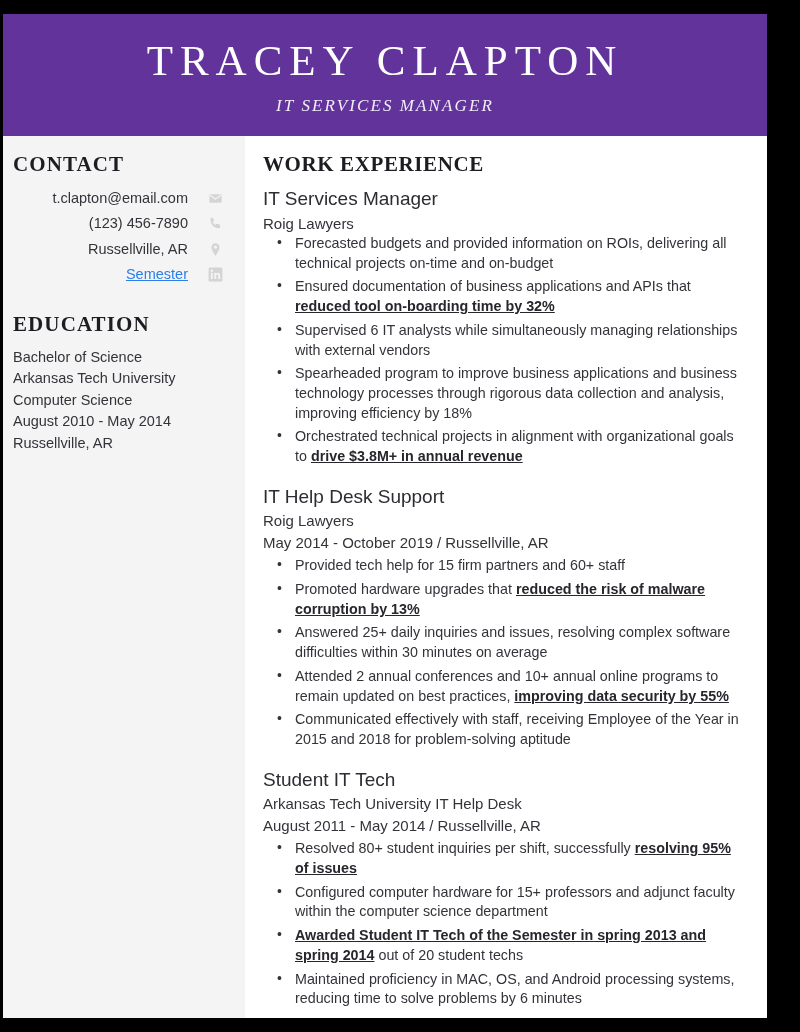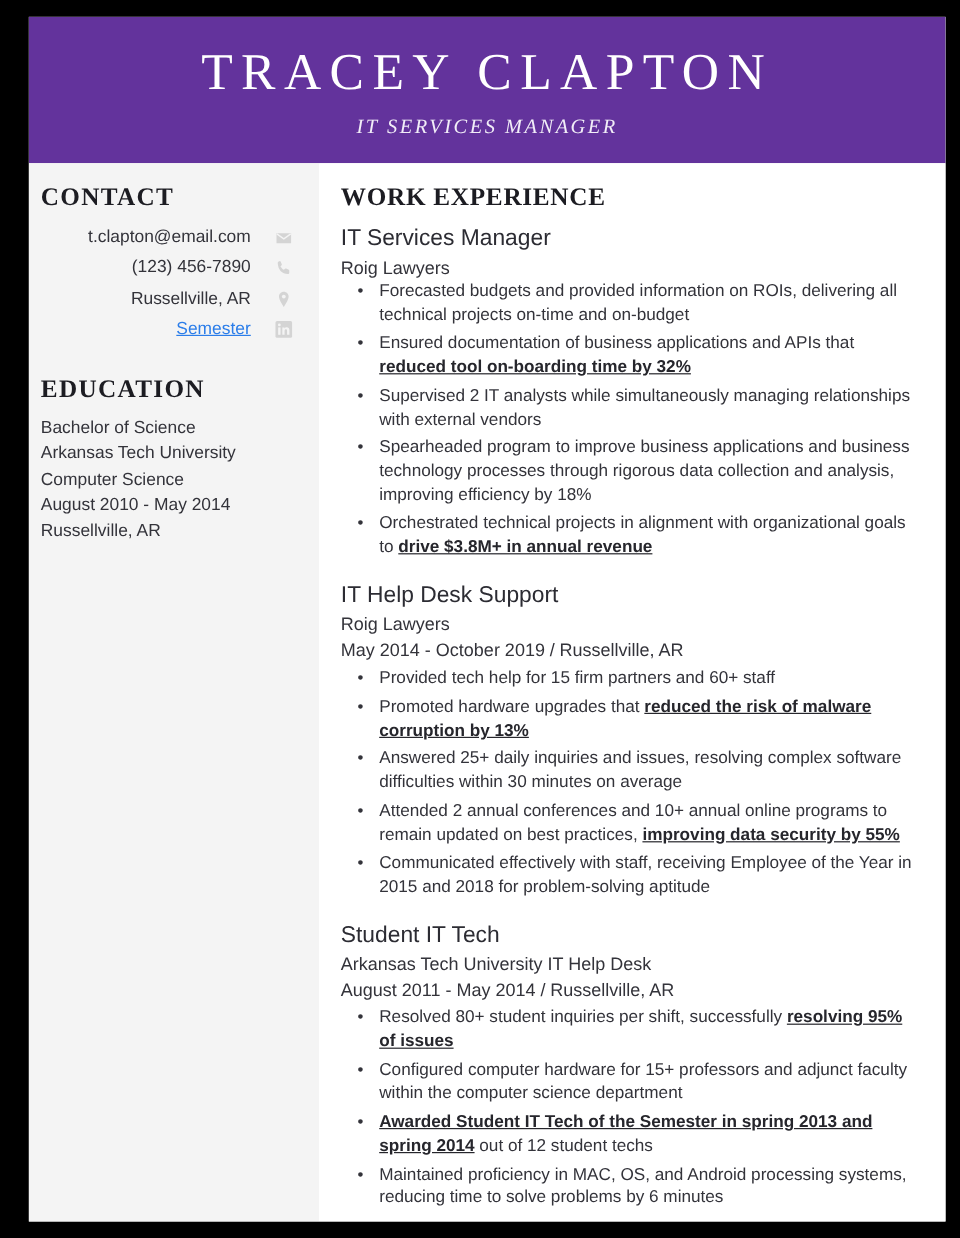--- a/index.html
+++ b/index.html
@@ -6,21 +6,21 @@
 
   html, body {
     width: 800px;
     height: 1032px;
     background: #000000;
     font-family: "Liberation Sans", sans-serif;
   }
 
   #page {
     position: absolute;
-    left: 24px;
+    left: 3px;
     top: 14px;
     width: 764px;
     height: 1004px;
     background: #ffffff;
     overflow: hidden;
   }
 
   
   .header {
     background: #63339c;
@@ -234,21 +234,21 @@
 
     <div class="main">
       <div class="main-heading">WORK EXPERIENCE</div>
       <div id="jobs-list">
           <div class="job">
             <div class="job-title">IT Services Manager</div>
             <div class="job-company">Roig Lawyers</div>
             <ul class="bullets">
               <li><span>Forecasted budgets and provided information on ROIs, delivering all technical projects on-time and on-budget</span></li>
               <li><span>Ensured documentation of business applications and APIs that </span><b>reduced tool on-boarding time by 32%</b></li>
-              <li><span>Supervised 2 IT analysts while simultaneously managing relationships with external vendors</span></li>
+              <li><span>Supervised 6 IT analysts while simultaneously managing relationships with external vendors</span></li>
               <li><span>Spearheaded program to improve business applications and business technology processes through rigorous data collection and analysis, improving efficiency by 18%</span></li>
               <li><span>Orchestrated technical projects in alignment with organizational goals to </span><b>drive $3.8M+ in annual revenue</b></li>
             </ul>
           </div>
           <div class="job">
             <div class="job-title">IT Help Desk Support</div>
             <div class="job-company">Roig Lawyers</div>
             <div class="job-meta"><span>May 2014 - October 2019</span><span class="sep">/</span><span>Russellville, AR</span></div>
             <ul class="bullets">
               <li><span>Provided tech help for 15 firm partners and 60+ staff</span></li>
@@ -258,21 +258,21 @@
               <li><span>Communicated effectively with staff, receiving Employee of the Year in 2015 and 2018 for problem-solving aptitude</span></li>
             </ul>
           </div>
           <div class="job">
             <div class="job-title">Student IT Tech</div>
             <div class="job-company">Arkansas Tech University IT Help Desk</div>
             <div class="job-meta"><span>August 2011 - May 2014</span><span class="sep">/</span><span>Russellville, AR</span></div>
             <ul class="bullets">
               <li><span>Resolved 80+ student inquiries per shift, successfully </span><b>resolving 95% of issues</b></li>
               <li><span>Configured computer hardware for 15+ professors and adjunct faculty within the computer science department</span></li>
-              <li><b>Awarded Student IT Tech of the Semester in spring 2013 and spring 2014</b><span> out of 12 student techs</span></li>
+              <li><b>Awarded Student IT Tech of the Semester in spring 2013 and spring 2014</b><span> out of 20 student techs</span></li>
               <li><span>Maintained proficiency in MAC, OS, and Android processing systems, reducing time to solve problems by 6 minutes</span></li>
             </ul>
           </div>
         </div>
     </div>
 
   </div>
 </div>
 
 </body></html>

